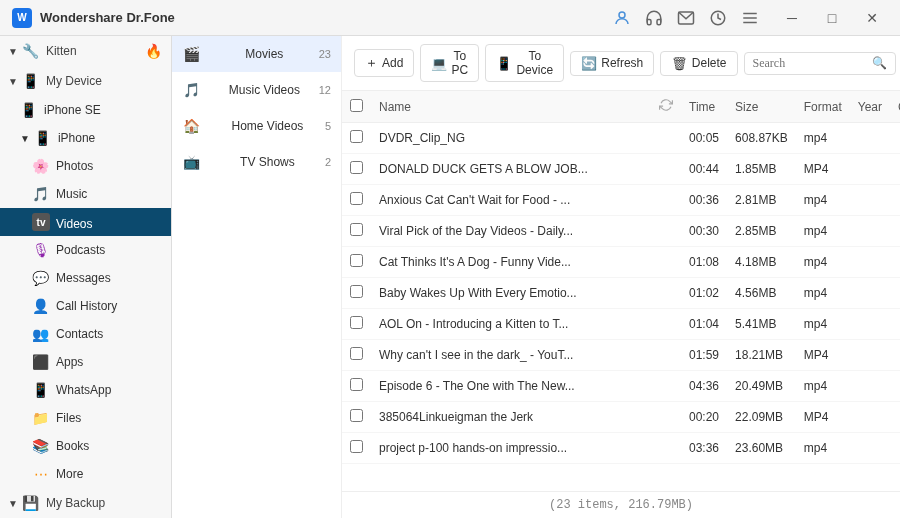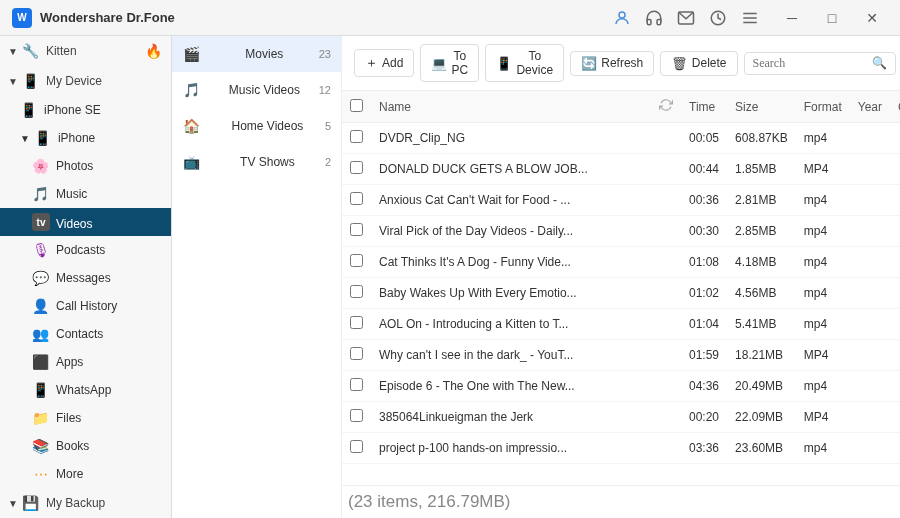--- a/index.html
+++ b/index.html
@@ -58,21 +58,21 @@
     tbody tr { border-bottom: 1px solid #f5f5f5; }
     tbody td { padding: 7px 8px; font-size: 12px; color: #333; }
     .col-check { width: 30px; }
     .col-name { min-width: 280px; }
     .col-sync { width: 30px; }
     .col-time { width: 60px; }
     .col-size { width: 80px; }
     .col-format { width: 70px; }
     .col-year { width: 50px; }
     .col-genre { width: 80px; }
-    .footer-bar { padding: 6px; font-size: 17px; color: #888; border-top: 1px solid #eee; flex-shrink: 0; }
+    .footer-bar { text-align: center; padding: 6px; font-size: 12px; color: #888; border-top: 1px solid #eee; flex-shrink: 0; font-family: Liberation Mono, monospace; }
     .icon-pink { color: #e91e8c; }
     .icon-blue { color: #1a73e8; }
     .icon-green { color: #43a047; }
     .icon-purple { color: #8e24aa; }
     .icon-orange { color: #fb8c00; }
   </style>
 </head>
 <body>
 
 <div class="title-bar">

